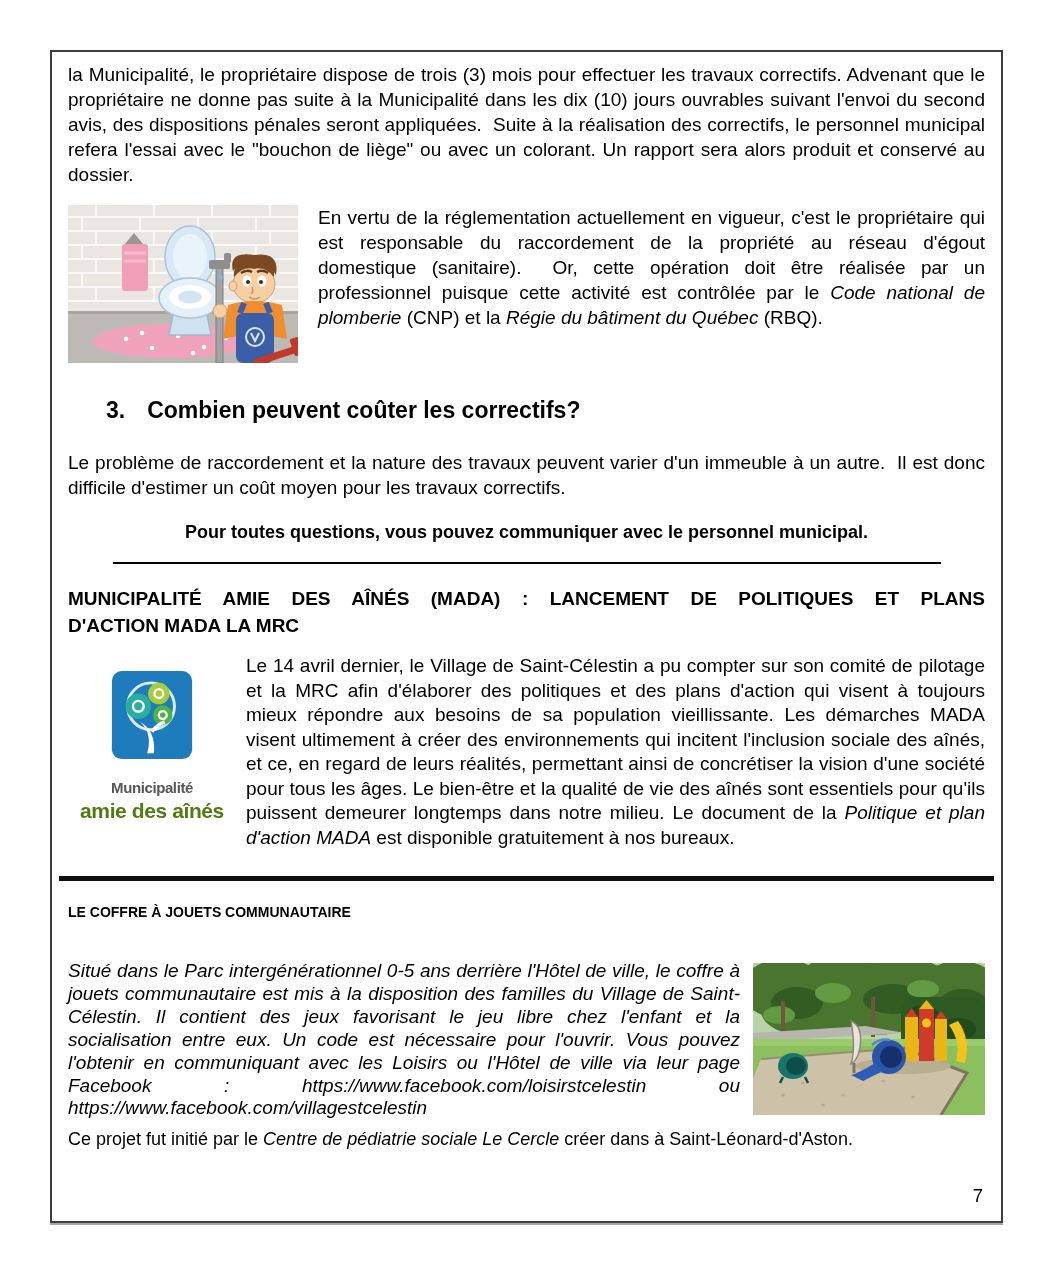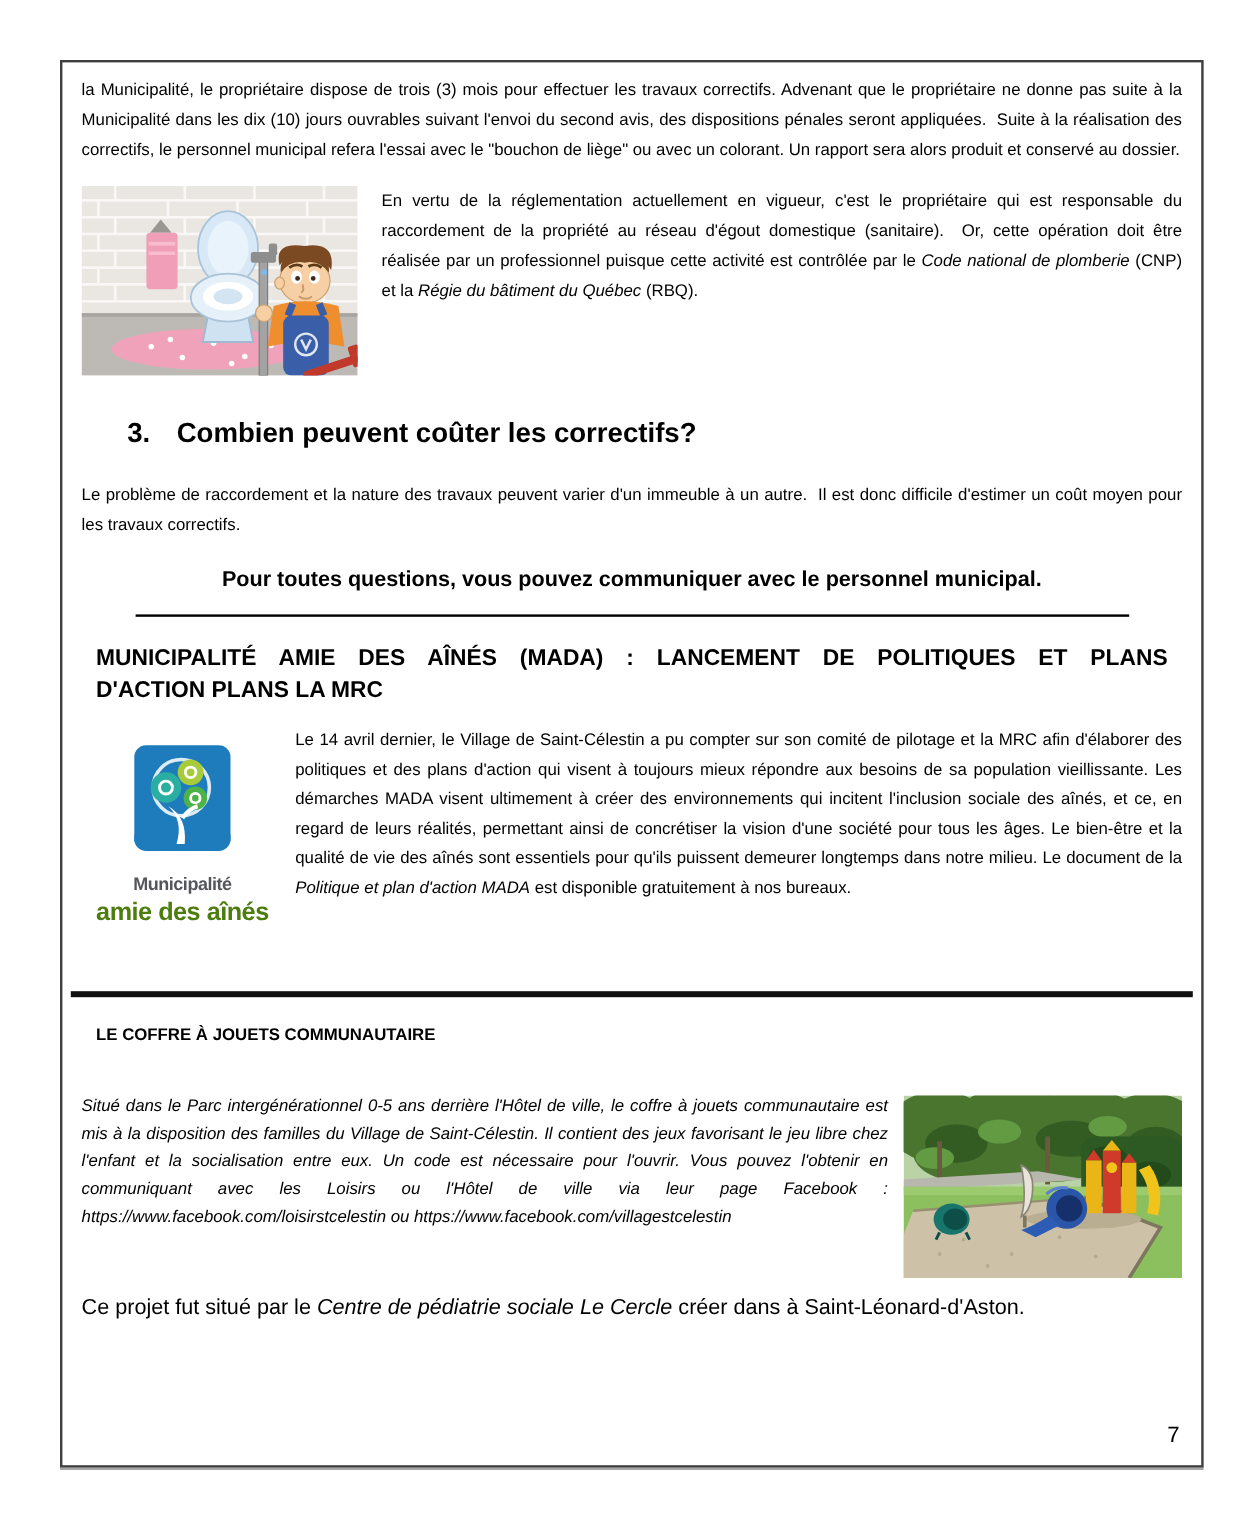--- a/index.html
+++ b/index.html
@@ -15,21 +15,21 @@
     position:absolute;
     left:50px;top:50px;right:47px;bottom:52px;
     border:2px solid #3f3f3f;
     box-sizing:border-box;
     padding:8px 16px 0 16px;
     background:#ffffff;
     box-shadow:0 2px 0 rgba(60,60,60,.45);
   }
   p{margin:0;}
   .body-text{
-    font-size:14px;
+    font-size:19px;
     line-height:25px;
     text-align:justify;
   }
   .it{font-style:italic;}
   
   .intro{margin-top:2px;}
   
   .reg-row{margin-top:18px;min-height:162px;}
   .reg-row .illus{float:left;width:230px;height:158px;margin:0 20px 4px 0;}
   
@@ -41,21 +41,21 @@
     font-weight:bold;
     font-size:18px;line-height:25px;
     text-align:center;
   }
   .thin-rule{
     margin:17px auto 0 auto;
     width:828px;height:0;
     border-top:2px solid #000;
   }
   .section-heading{
-    margin:12px;font-size:19px;line-height:27px;font-weight:bold;
+    margin:0;font-size:19px;line-height:27px;font-weight:bold;
   }
   .mada-heading{margin-top:21px;}
   .jline{display:block;text-align:justify;text-align-last:justify;}
   
   .mada-flow{margin-top:15px;}
   .mada-flow::after{content:"";display:block;clear:both;}
   .mada-logo{
     float:left;width:168px;height:184px;
     margin:14px 10px 0 0;
     text-align:center;
@@ -154,21 +154,21 @@
     </div>
 
     <p class="body-text q3-body">Le problème de raccordement et la nature des travaux peuvent varier d'un immeuble à un autre.&nbsp; Il est donc difficile d'estimer un coût moyen pour les travaux correctifs.</p>
 
     <p class="callout">Pour toutes questions, vous pouvez communiquer avec le personnel municipal.</p>
 
     <div class="thin-rule"></div>
 
     <h2 class="section-heading mada-heading">
       <span class="jline">MUNICIPALITÉ AMIE DES AÎNÉS (MADA) : LANCEMENT DE POLITIQUES ET PLANS</span>
-      <span>D'ACTION PLANS LA MRC</span>
+      <span>D'ACTION MADA LA MRC</span>
     </h2>
 
     <div class="mada-flow">
       <div class="mada-logo">
         <svg width="88" height="104" viewBox="0 0 90 104" xmlns="http://www.w3.org/2000/svg" aria-hidden="true">
           <rect x="4" y="2" width="82" height="90" rx="10" fill="#1e7cbd"></rect>
           <path d="M4 84 q41 14 82 0 v-6 h-82 z" fill="#1e7cbd"></path>
           <circle cx="44" cy="38" r="24" fill="none" stroke="#ffffff" stroke-width="3" opacity="0.85"></circle>
           <circle cx="31" cy="38" r="13" fill="#2aaea2"></circle>
           <circle cx="52" cy="25" r="11" fill="#a8cc39"></circle>
@@ -248,17 +248,17 @@
           <path d="M78 4 q12 16 7 36 l9 2 q6 -24 -7 -42 z" fill="#f0c41a"></path>
           <circle cx="18" cy="36" r="17" fill="#2a55a8"></circle>
           <circle cx="20" cy="36" r="11" fill="#16306b"></circle>
           <path d="M4 42 Q-12 52 -20 54 L-8 60 Q8 52 12 50 Z" fill="#2d5cb5"></path>
           <path d="M1 24 q8 -7 18 -5" stroke="#5b83cf" stroke-width="2.5" fill="none"></path>
         </g>
       </svg>
       <p class="body-text coffre-par">Situé dans le Parc intergénérationnel 0-5 ans derrière l'Hôtel de ville, le coffre à jouets communautaire est mis à la disposition des familles du Village de Saint-Célestin. Il contient des jeux favorisant le jeu libre chez l'enfant et la socialisation entre eux. Un code est nécessaire pour l'ouvrir. Vous pouvez l'obtenir en communiquant avec les Loisirs ou l'Hôtel de ville via leur page Facebook : https://www.facebook.com/loisirstcelestin ou https://www.facebook.com/villagestcelestin</p>
     </div>
 
-    <p class="coffre-footer"><span>Ce projet fut situé par le </span><span class="it">Centre de pédiatrie sociale Le Cercle</span><span> créer dans à Saint-Léonard-d'Aston.</span></p>
+    <p class="coffre-footer"><span>Ce projet fut initié par le </span><span class="it">Centre de pédiatrie sociale Le Cercle</span><span> créer dans à Saint-Léonard-d'Aston.</span></p>
 
     <div class="page-number">7</div>
   </div>
 </div>
 
 </body></html>

